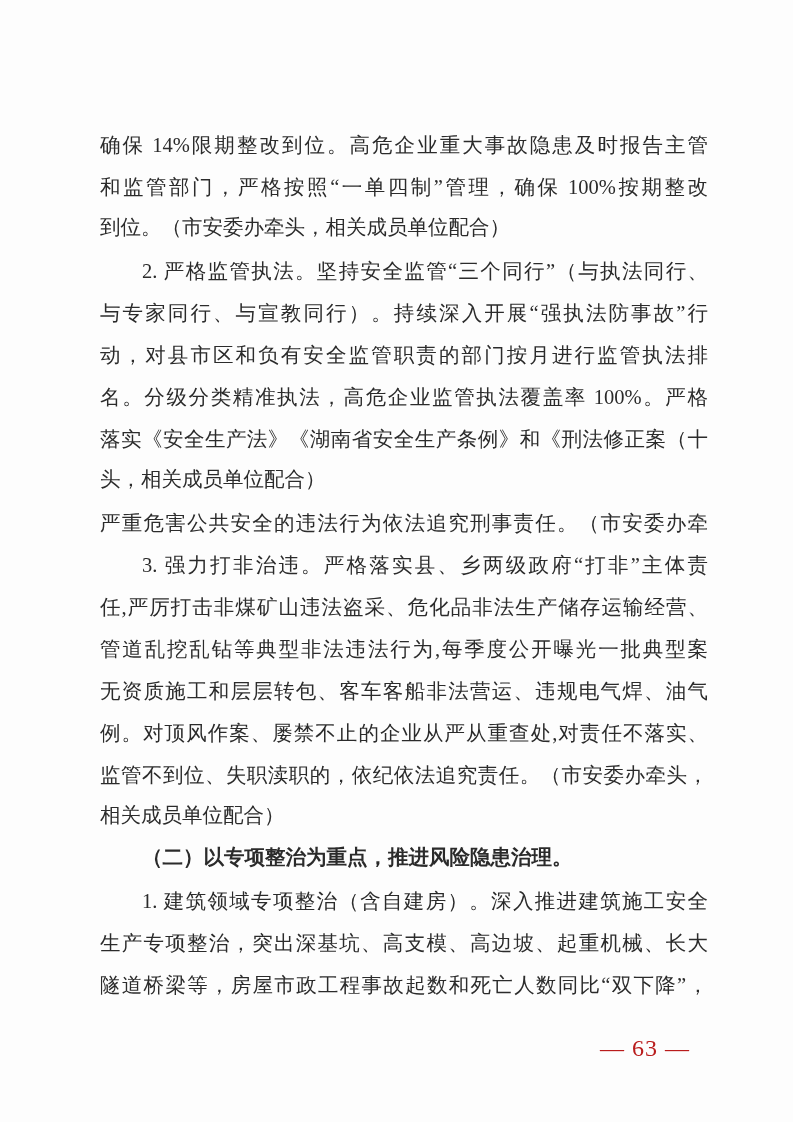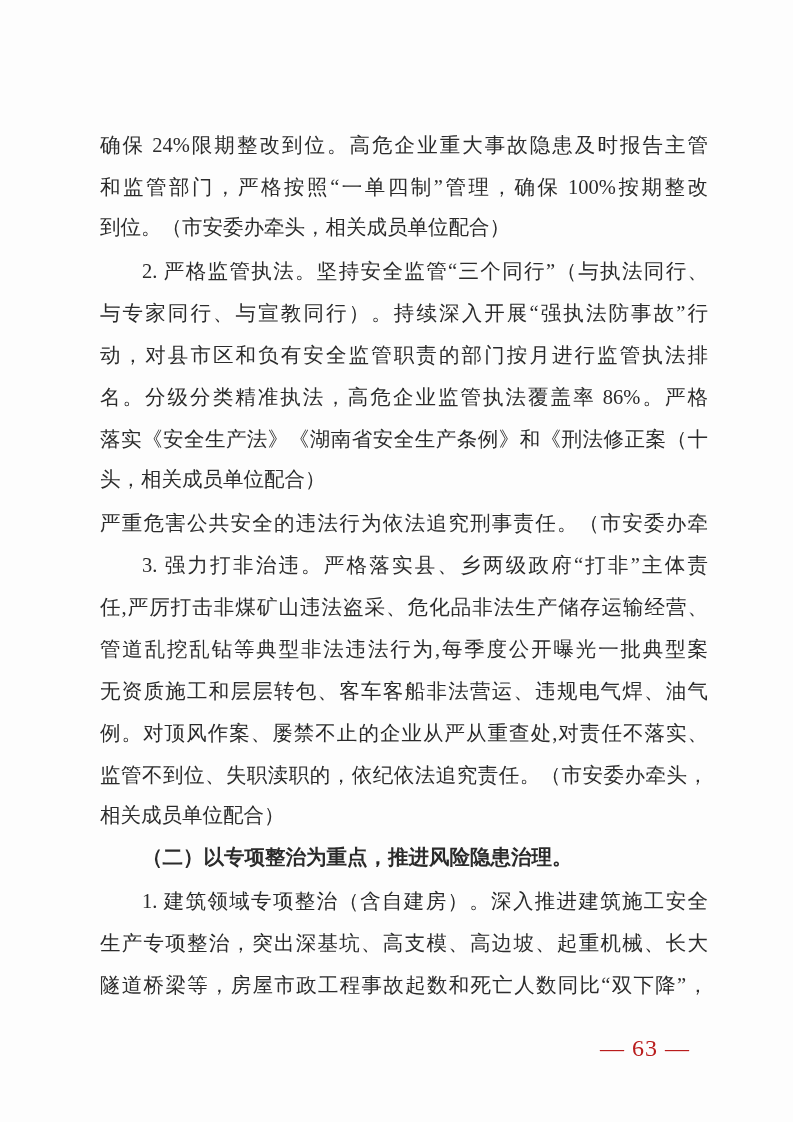--- a/index.html
+++ b/index.html
@@ -56,30 +56,30 @@
     letter-spacing: 1px;
   }
 </style>
 </head>
 <body>
 
 <div class="page">
   <div class="content">
 
     <div class="para">
-      <div class="line full">确保 24%限期整改到位。高危企业重大事故隐患及时报告主管</div>
+      <div class="line full">确保 14%限期整改到位。高危企业重大事故隐患及时报告主管</div>
       <div class="line full">和监管部门，严格按照“一单四制”管理，确保 100%按期整改</div>
       <div class="line end">到位。（市安委办牵头，相关成员单位配合）</div>
     </div>
 
     <div class="para">
       <div class="line indent full">2. 严格监管执法。坚持安全监管“三个同行”（与执法同行、</div>
       <div class="line full">与专家同行、与宣教同行）。持续深入开展“强执法防事故”行</div>
       <div class="line full">动，对县市区和负有安全监管职责的部门按月进行监管执法排</div>
-      <div class="line full">名。分级分类精准执法，高危企业监管执法覆盖率 86%。严格</div>
+      <div class="line full">名。分级分类精准执法，高危企业监管执法覆盖率 100%。严格</div>
       <div class="line full">落实《安全生产法》《湖南省安全生产条例》和《刑法修正案（十</div>
       <div class="line end">头，相关成员单位配合）</div>
       <div class="line full">严重危害公共安全的违法行为依法追究刑事责任。（市安委办牵</div>
     </div>
 
     <div class="para">
       <div class="line indent full">3. 强力打非治违。严格落实县、乡两级政府“打非”主体责</div>
       <div class="line full">任,严厉打击非煤矿山违法盗采、危化品非法生产储存运输经营、</div>
       <div class="line full">管道乱挖乱钻等典型非法违法行为,每季度公开曝光一批典型案</div>
       <div class="line full">无资质施工和层层转包、客车客船非法营运、违规电气焊、油气</div>

